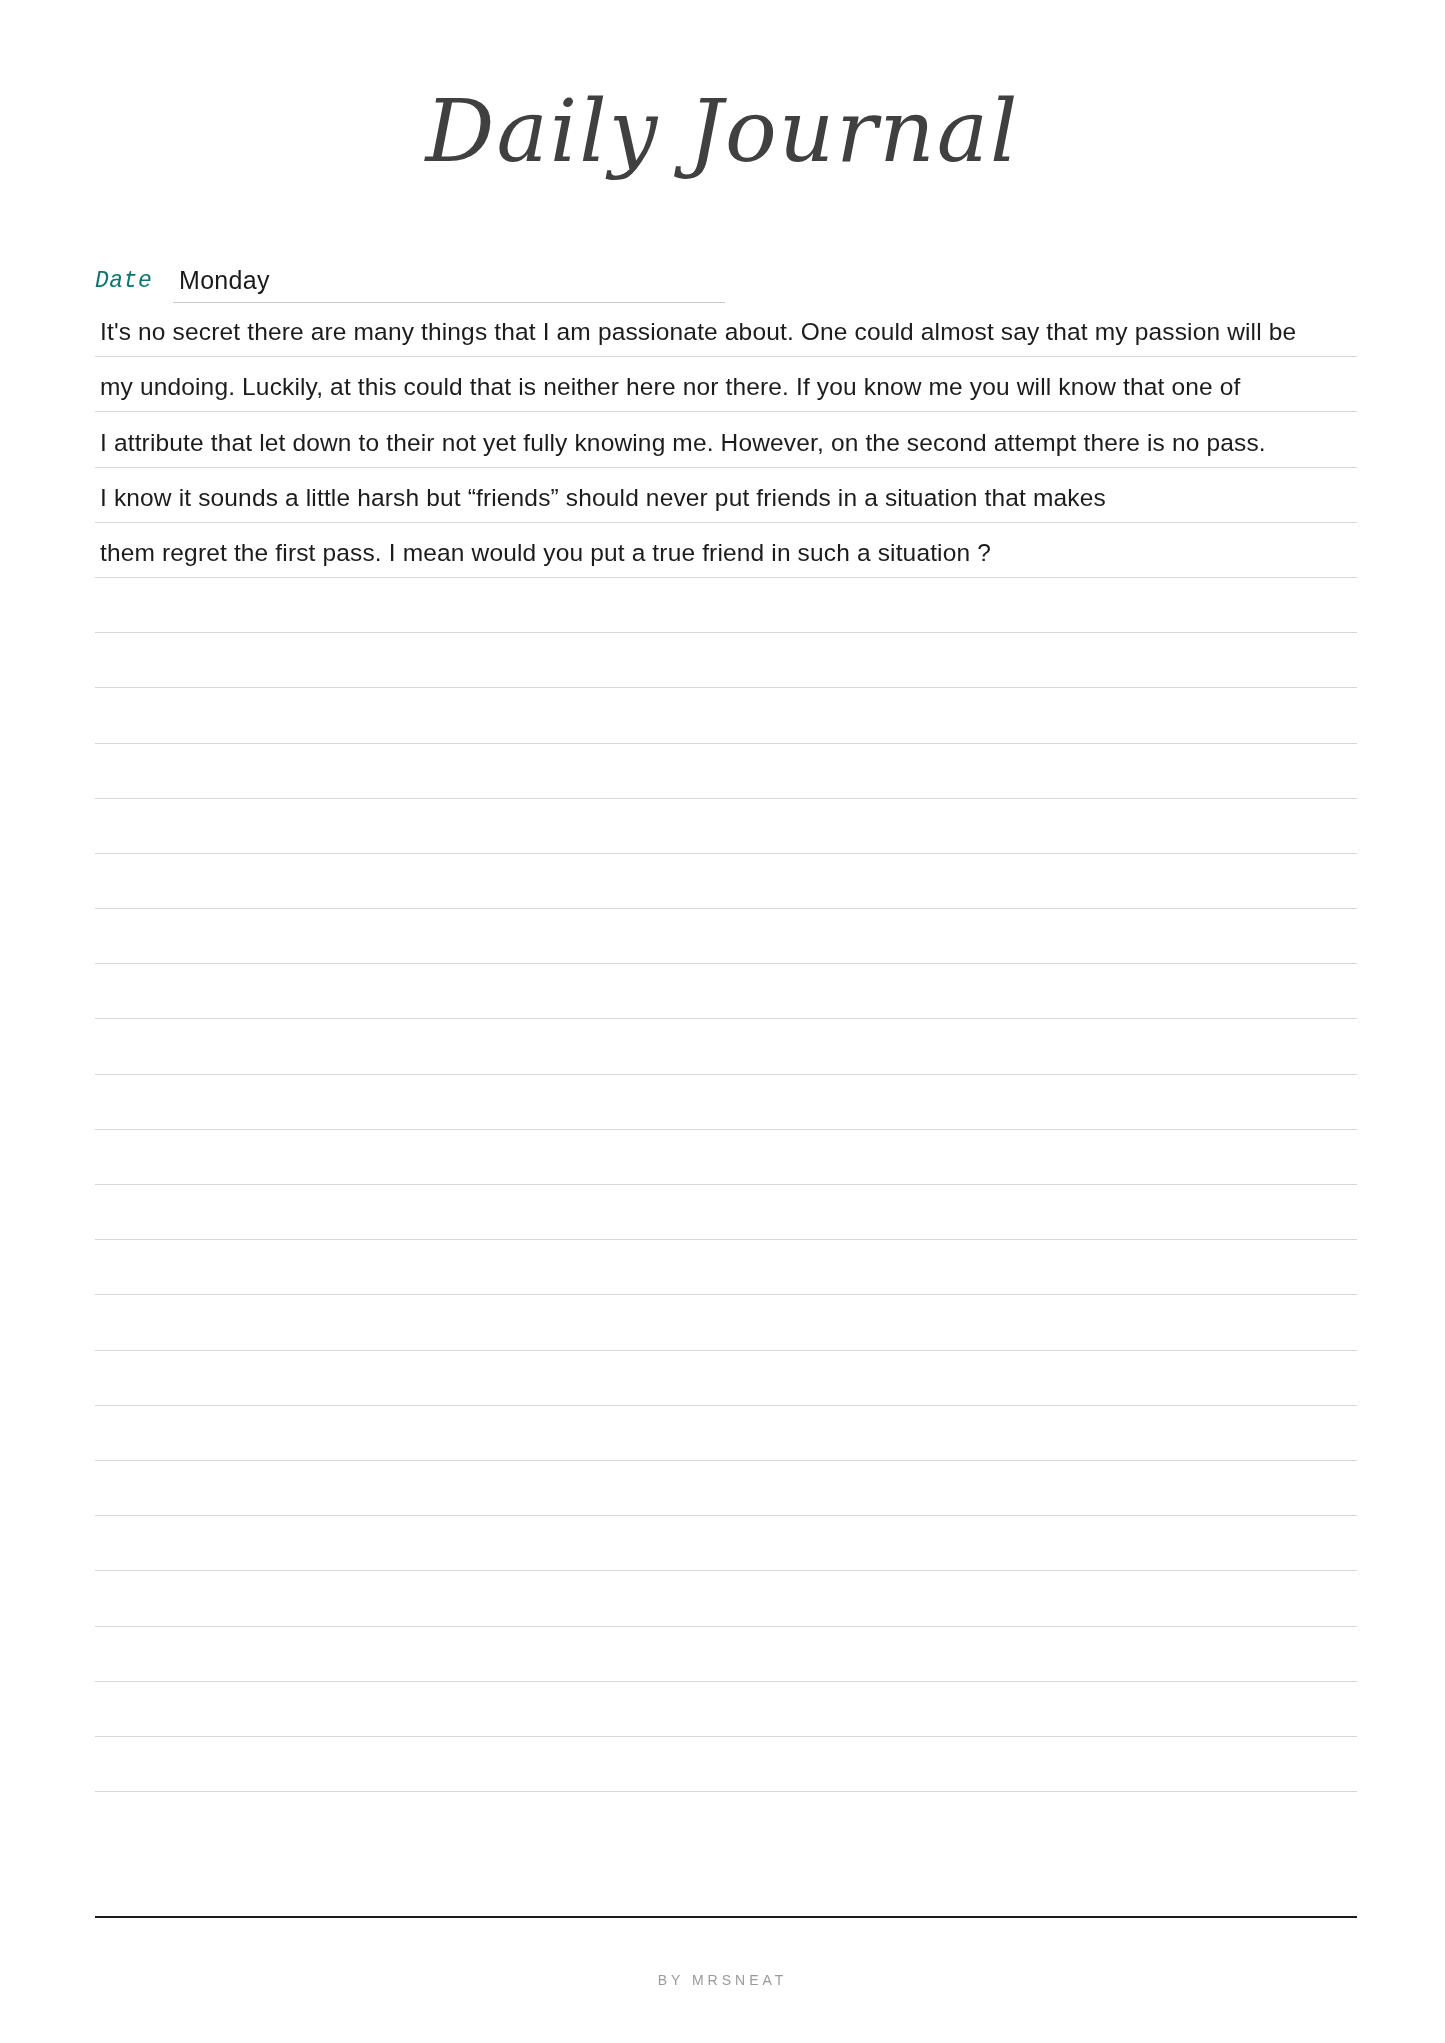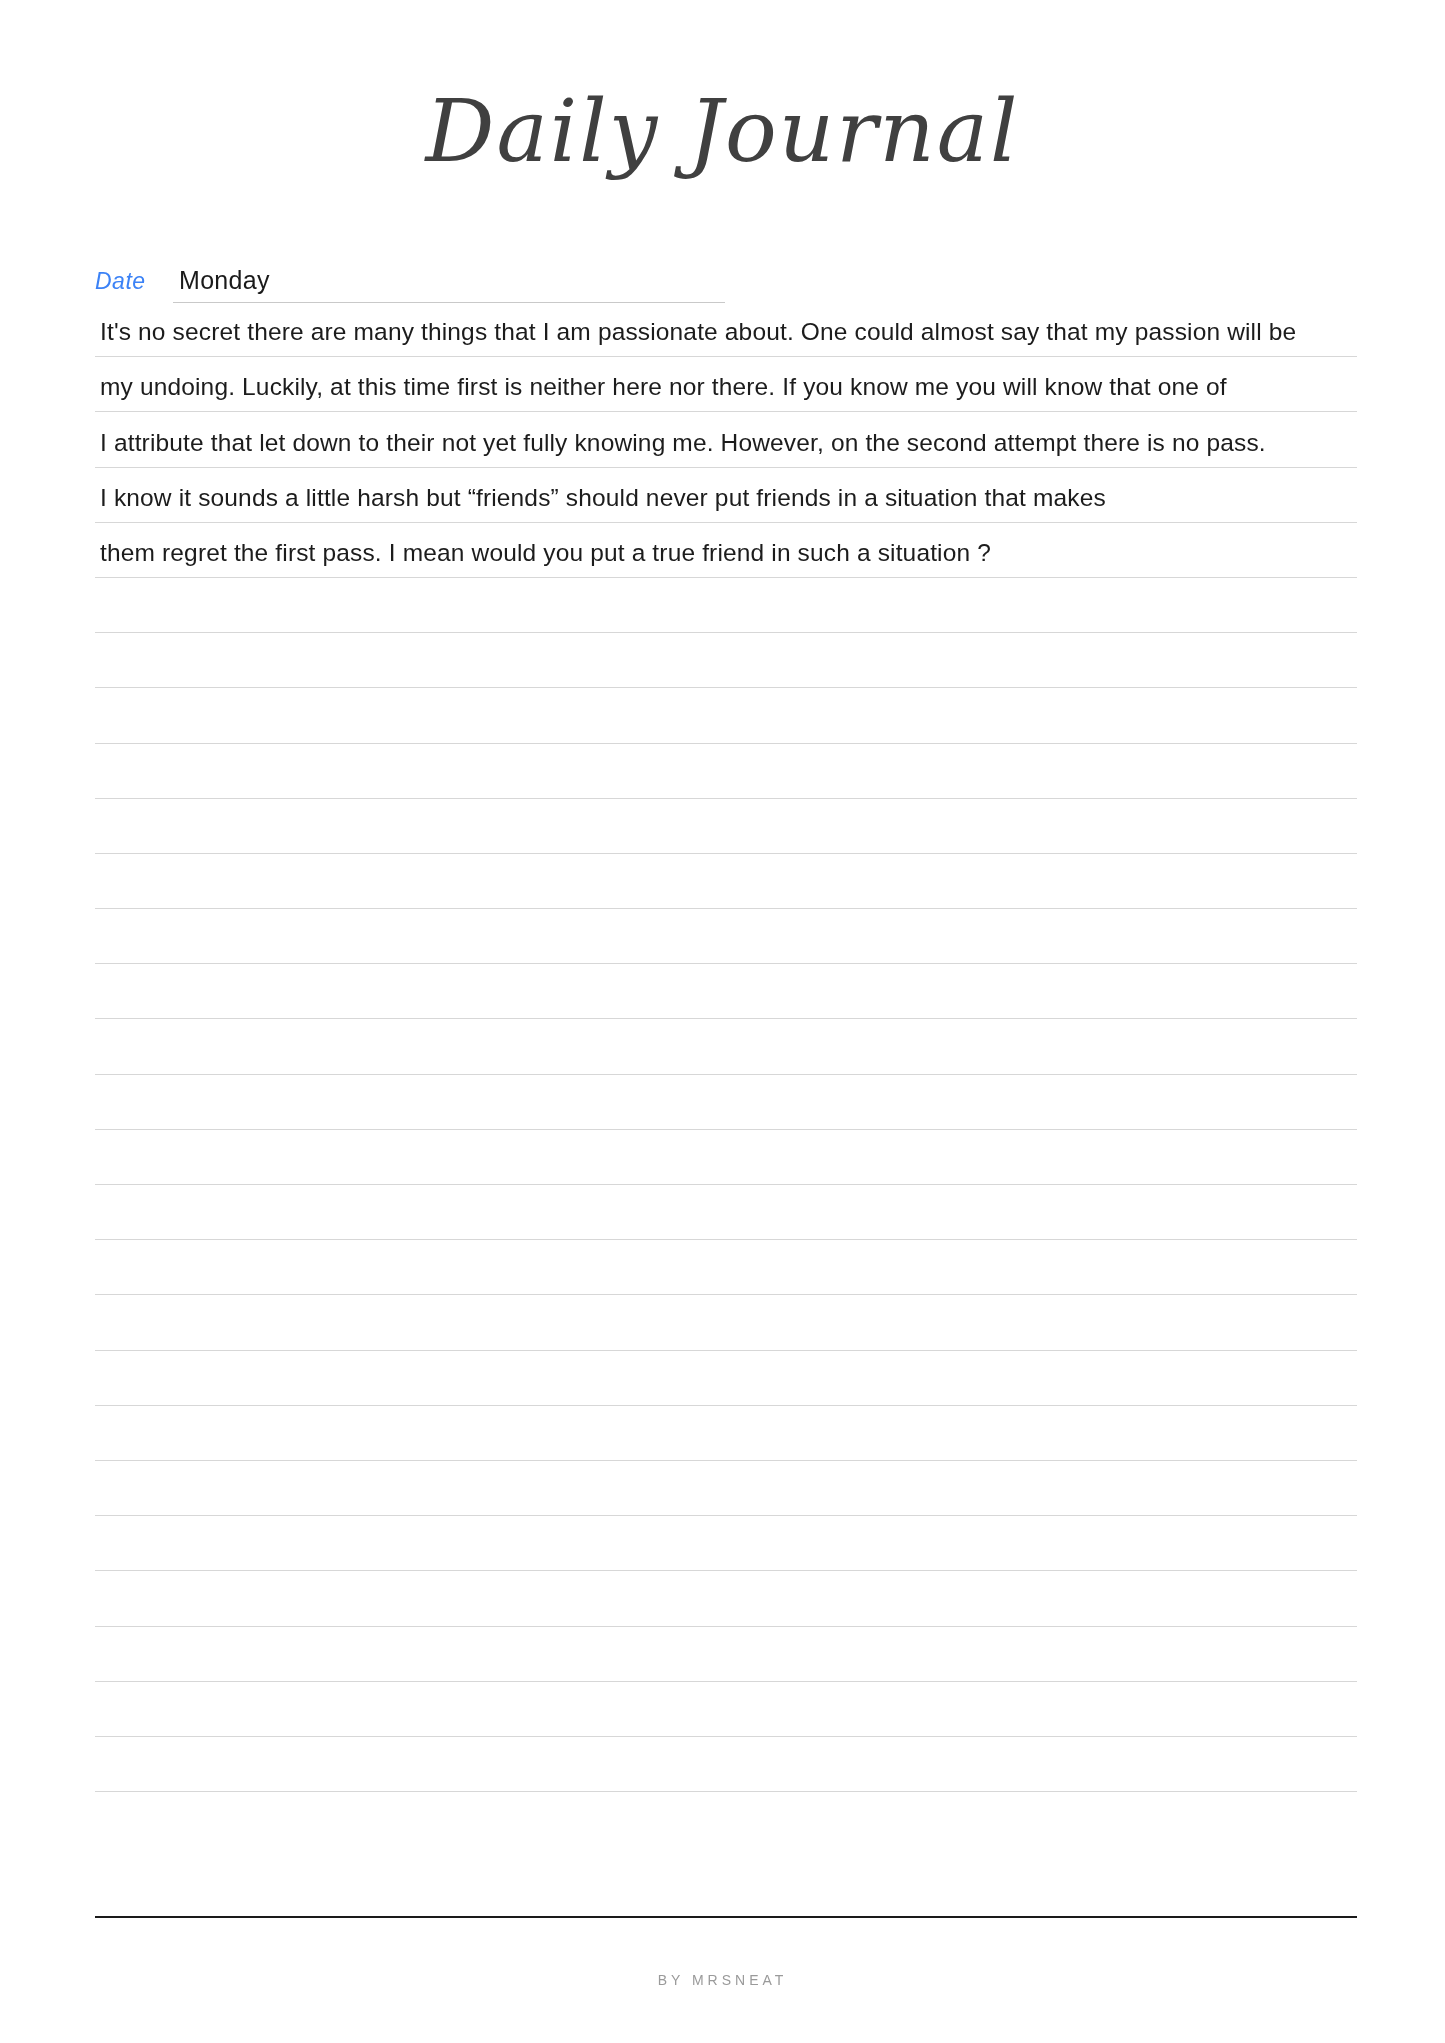--- a/index.html
+++ b/index.html
@@ -44,24 +44,24 @@
     position: absolute;
     left: 95px;
     top: 262px;
     width: 630px;
     height: 40px;
   }
   .date-label {
     position: absolute;
     left: 0;
     top: 6px;
-    font-family: Liberation Sans, sans-serif;
+    font-family: Liberation Mono, monospace;
     font-style: italic;
     font-size: 23px;
-    color: #3b82f6;
+    color: #0f766e;
     letter-spacing: 0.5px;
   }
   .date-value {
     position: absolute;
     left: 84px;
     top: 4px;
     font-size: 25px;
     color: #1a1a1a;
     letter-spacing: 0.3px;
   }
@@ -128,21 +128,21 @@
     <span class="date-label">Date</span>
     <span class="date-value">Monday</span>
     <div class="date-underline"></div>
   </div>
 
   <div class="lines" id="lines">
       <div class="line">
         <span class="text">It's no secret there are many things that I am passionate about. One could almost say that my passion will be</span>
       </div>
       <div class="line">
-        <span class="text">my undoing. Luckily, at this time first is neither here nor there. If you know me you will know that one of</span>
+        <span class="text">my undoing. Luckily, at this could that is neither here nor there. If you know me you will know that one of</span>
       </div>
       <div class="line">
         <span class="text">I attribute that let down to their not yet fully knowing me. However, on the second attempt there is no pass.</span>
       </div>
       <div class="line">
         <span class="text">I know it sounds a little harsh but “friends” should never put friends in a situation that makes</span>
       </div>
       <div class="line">
         <span class="text">them regret the first pass. I mean would you put a true friend in such a situation ?</span>
       </div>

